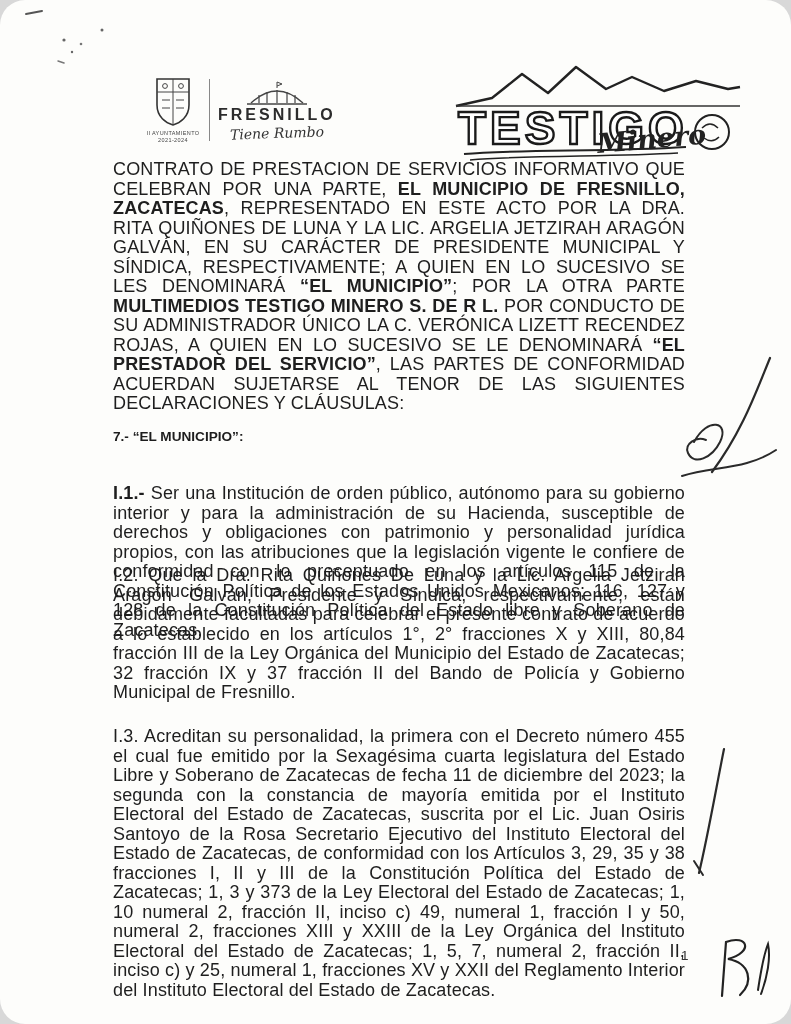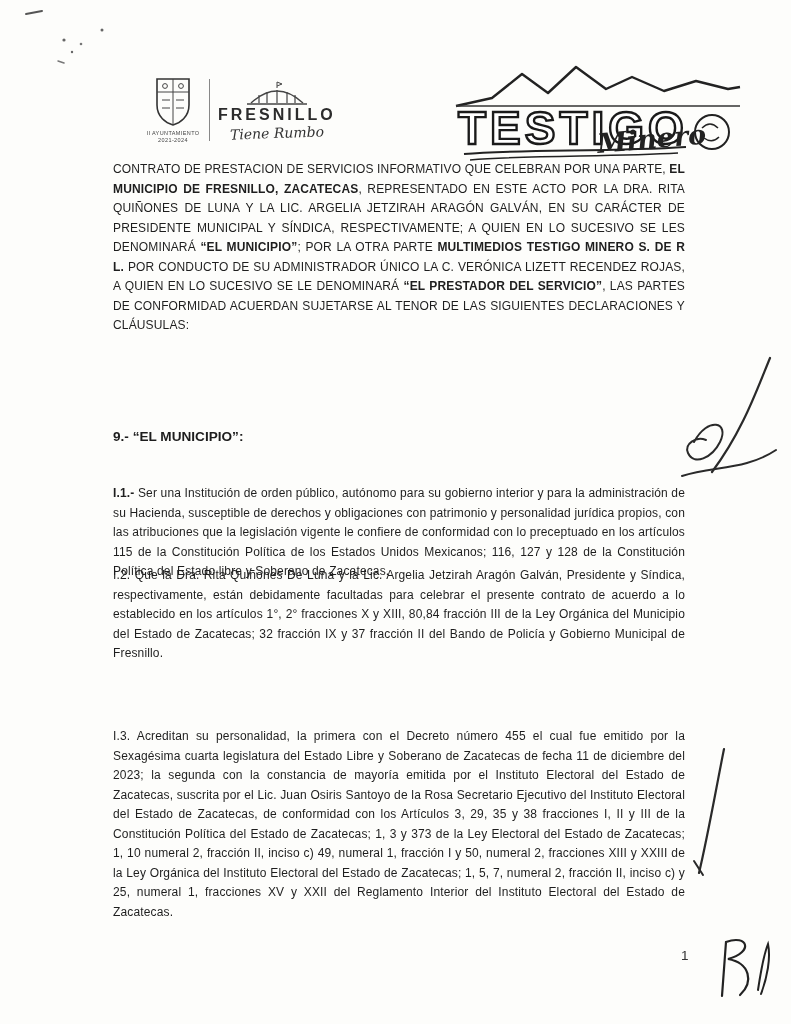--- a/index.html
+++ b/index.html
@@ -1,24 +1,24 @@
 <!DOCTYPE html>
 <html><head>
 <meta charset="utf-8">
 <style>
   * { box-sizing: border-box; }
   html,body { margin:0; padding:0; background:#d8d8d8; }
   body { font-family:"Liberation Sans", sans-serif; }
   .page {
     position:relative; width:791px; height:1024px; margin:0 auto;
-    background:#fdfdfb; color:#1d1d1d; overflow:hidden;
+    background:#fdfdfb; color:#1d1d1d; overflow:hidden;border-radius:25px;
   }
   .para {
     position:absolute; left:113px; width:572px;
-    text-align:justify; font-size:12px; line-height:19.5px;
+    text-align:justify; font-size:18px; line-height:19.5px;
     letter-spacing:.15px; color:#1e1e1e; margin:0;
   }
   .para .b { font-weight:700; }
   .intro { top:160px; }
   .decl-heading {
     position:absolute; left:113px; width:572px; top:392px; margin:0;
     text-align:center; font-weight:700; font-size:13.8px; letter-spacing:.5px;
   }
   .sec-heading {
     position:absolute; left:113px; top:429px; margin:0;
@@ -99,21 +99,21 @@
       <path d="M20,100 C80,95 160,97 228,93" stroke="#222" fill="none" stroke-width="1.5"></path>
       <circle cx="262" cy="72" r="17" fill="none" stroke="#222" stroke-width="2"></circle>
       <path d="M252,68 q8,-8 16,0 M254,78 q8,6 15,-1" fill="none" stroke="#222" stroke-width="1.5"></path>
       <text x="148" y="93" class="minero-text" transform="rotate(-5 148 93)">Minero</text>
     </svg>
   </div>
 
   <p class="para intro"><span>CONTRATO DE PRESTACION DE SERVICIOS INFORMATIVO QUE CELEBRAN POR UNA PARTE, </span><span class="b">EL MUNICIPIO DE FRESNILLO, ZACATECAS</span><span>, REPRESENTADO EN ESTE ACTO POR LA DRA. RITA QUIÑONES DE LUNA Y LA LIC. ARGELIA JETZIRAH ARAGÓN GALVÁN, EN SU CARÁCTER DE PRESIDENTE MUNICIPAL Y SÍNDICA, RESPECTIVAMENTE; A QUIEN EN LO SUCESIVO SE LES DENOMINARÁ </span><span class="b">“EL MUNICIPIO”</span><span>; POR LA OTRA PARTE </span><span class="b">MULTIMEDIOS TESTIGO MINERO S. DE R L.</span><span> POR CONDUCTO DE SU  ADMINISTRADOR ÚNICO LA C. VERÓNICA LIZETT RECENDEZ ROJAS, A QUIEN EN LO SUCESIVO SE LE DENOMINARÁ </span><span class="b">“EL PRESTADOR DEL SERVICIO”</span><span>, LAS PARTES DE CONFORMIDAD ACUERDAN SUJETARSE AL TENOR DE LAS SIGUIENTES DECLARACIONES Y CLÁUSULAS:</span></p>
 
 
-  <h3 class="sec-heading">9.- “EL MUNICIPIO”:</h3>
+  <h3 class="sec-heading">7.- “EL MUNICIPIO”:</h3>
 
   <p class="para p1"><span class="b">I.1.- </span><span>Ser una Institución de orden público, autónomo para su gobierno interior y para la administración de su Hacienda, susceptible de derechos y obligaciones con patrimonio y personalidad jurídica propios, con las atribuciones que la legislación vigente le confiere de conformidad con lo preceptuado en los artículos 115 de la Constitución Política de los Estados Unidos Mexicanos; 116, 127 y 128 de la Constitución Política del Estado libre y Soberano de Zacatecas.</span></p>
   <p class="para p2"><span>I.2. </span><span>Que la Dra. Rita Quiñones De Luna y la Lic. Argelia Jetzirah Aragón Galván, Presidente y Síndica,  respectivamente, están debidamente facultadas para celebrar el presente contrato de acuerdo a lo establecido  en los artículos 1°, 2° fracciones X y XIII, 80,84 fracción III de la Ley Orgánica del Municipio del Estado de Zacatecas; 32 fracción IX y 37 fracción II del Bando de Policía y Gobierno Municipal de Fresnillo.</span></p>
   <p class="para p3"><span>I.3. </span><span>Acreditan su personalidad, la primera con el Decreto número 455 el cual fue emitido por la Sexagésima cuarta legislatura del Estado Libre y Soberano  de Zacatecas de fecha 11 de diciembre del 2023;  la segunda con la constancia de mayoría emitida por el Instituto Electoral del Estado de Zacatecas, suscrita por el Lic. Juan Osiris Santoyo de la Rosa Secretario Ejecutivo del Instituto Electoral del Estado de Zacatecas, de conformidad con los Artículos 3, 29, 35 y 38 fracciones I, II y III de la Constitución Política del Estado de Zacatecas; 1, 3 y 373 de la Ley Electoral del Estado de Zacatecas; 1, 10 numeral 2, fracción II, inciso c) 49, numeral 1, fracción I y 50, numeral 2, fracciones XIII y XXIII de la Ley Orgánica del Instituto Electoral del Estado de Zacatecas; 1, 5, 7, numeral 2, fracción II, inciso c) y 25, numeral 1, fracciones XV y XXII del Reglamento Interior del Instituto Electoral del Estado de Zacatecas.</span></p>
 
   <svg class="annot" style="left:672px;top:350px;" width="115" height="135" viewBox="0 0 115 135">
     <path d="M98,8 C84,42 70,82 40,122" fill="none" stroke="#2a2a2a" stroke-width="2.2" stroke-linecap="round"></path>
     <path d="M22,92 C36,66 58,72 48,92 C40,108 22,116 16,103 C12,94 24,86 34,90" fill="none" stroke="#2a2a2a" stroke-width="2" stroke-linecap="round"></path>
     <path d="M10,126 C42,116 74,120 104,100" fill="none" stroke="#2a2a2a" stroke-width="2" stroke-linecap="round"></path>
   </svg>

